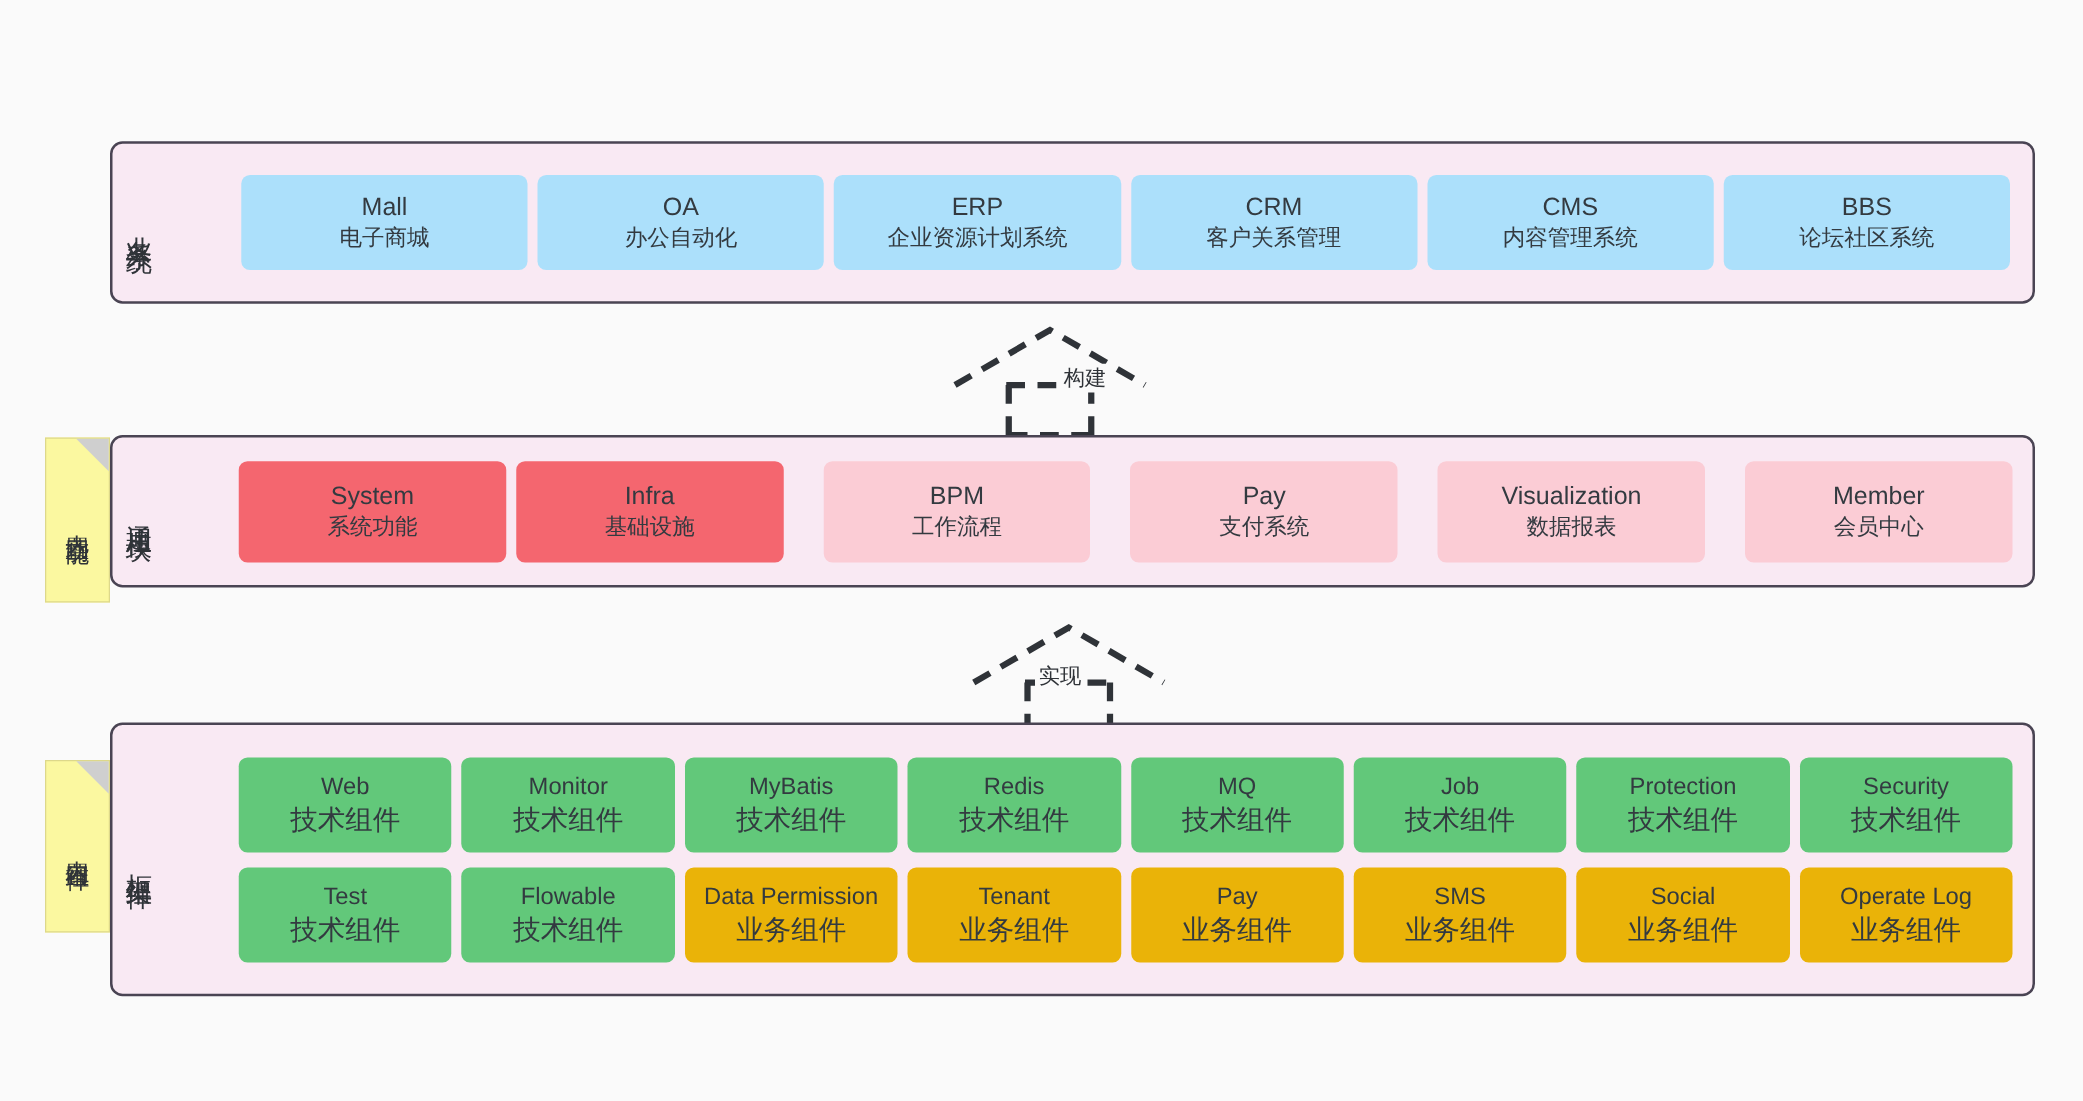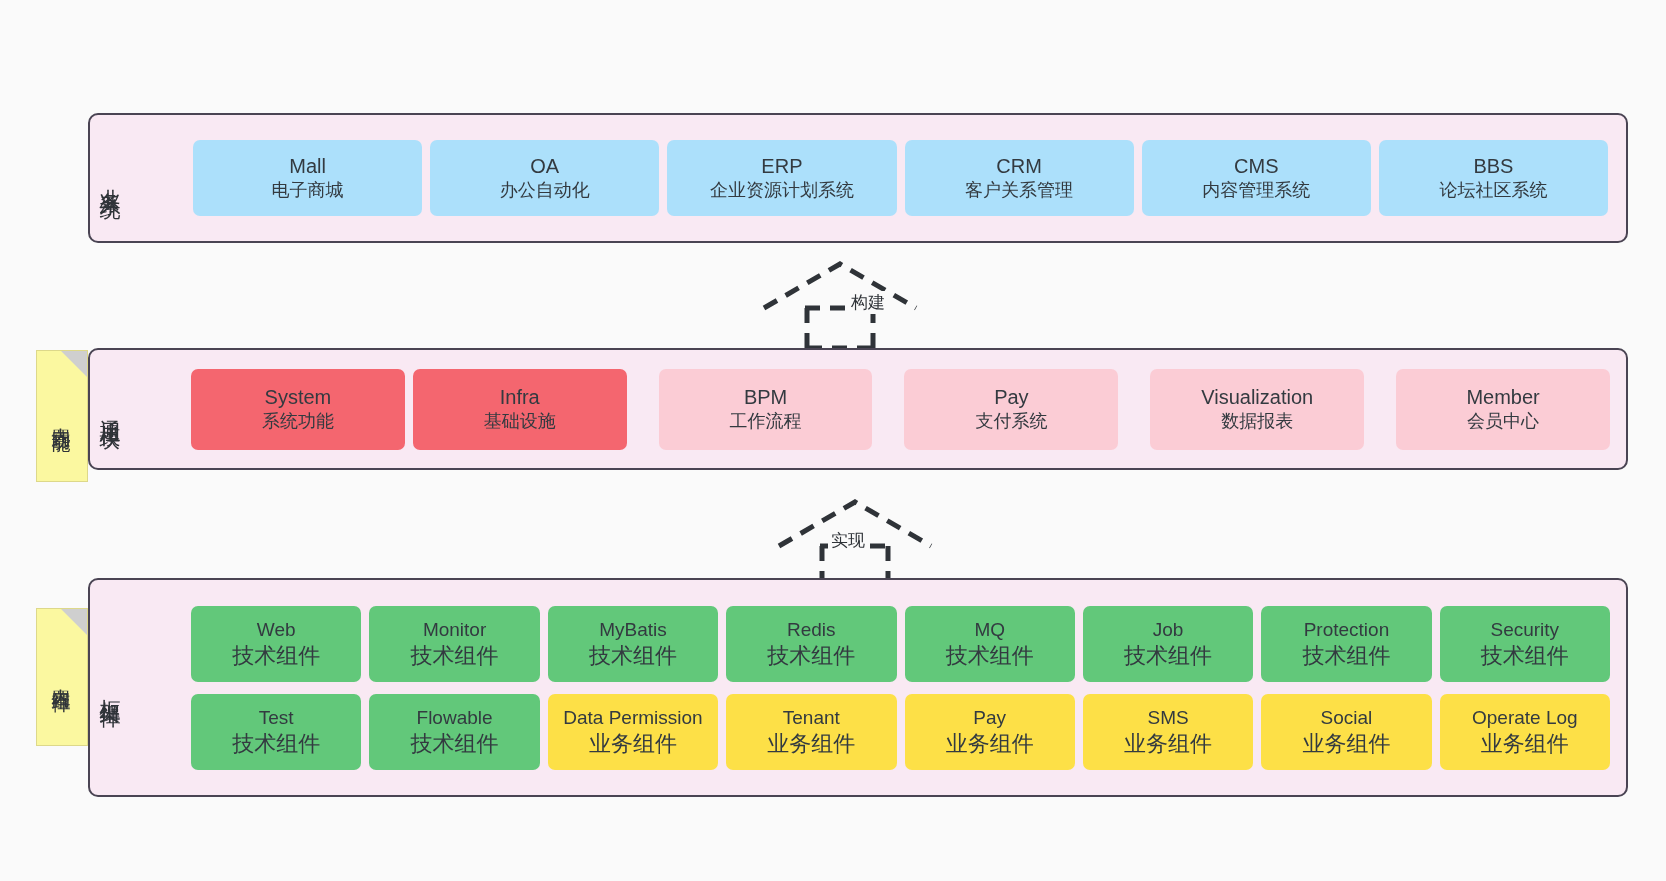--- a/index.html
+++ b/index.html
@@ -70,21 +70,21 @@
     user-select: none;
   }
   .card .ttl { font-size: 20px; }
   .card .sub { font-size: 18px; }
 
   
   .c-blue        { background: #ace0fb; }
   .c-red         { background: #f4666f; }
   .c-pink        { background: #fbccd5; margin-left: 24px; }
   .c-green       { background: #62c87a; }
-  .c-lightgreen  { background: #fde047; }
+  .c-lightgreen  { background: #eab308; }
 
   
   #layer-business { left: 88px;  top: 113px; width: 1540px; height: 130px; }
   #layer-common   { left: 88px;  top: 348px; width: 1540px; height: 122px; }
   #layer-frame    { left: 88px;  top: 578px; width: 1540px; height: 219px; }
 
   #layer-business .layer-body { padding: 0 18px; }
   #layer-business .card { height: 76px; }
   #layer-common .card   { height: 81px; }
   #layer-frame .layer-body { gap: 12px; padding: 0 16px; }

